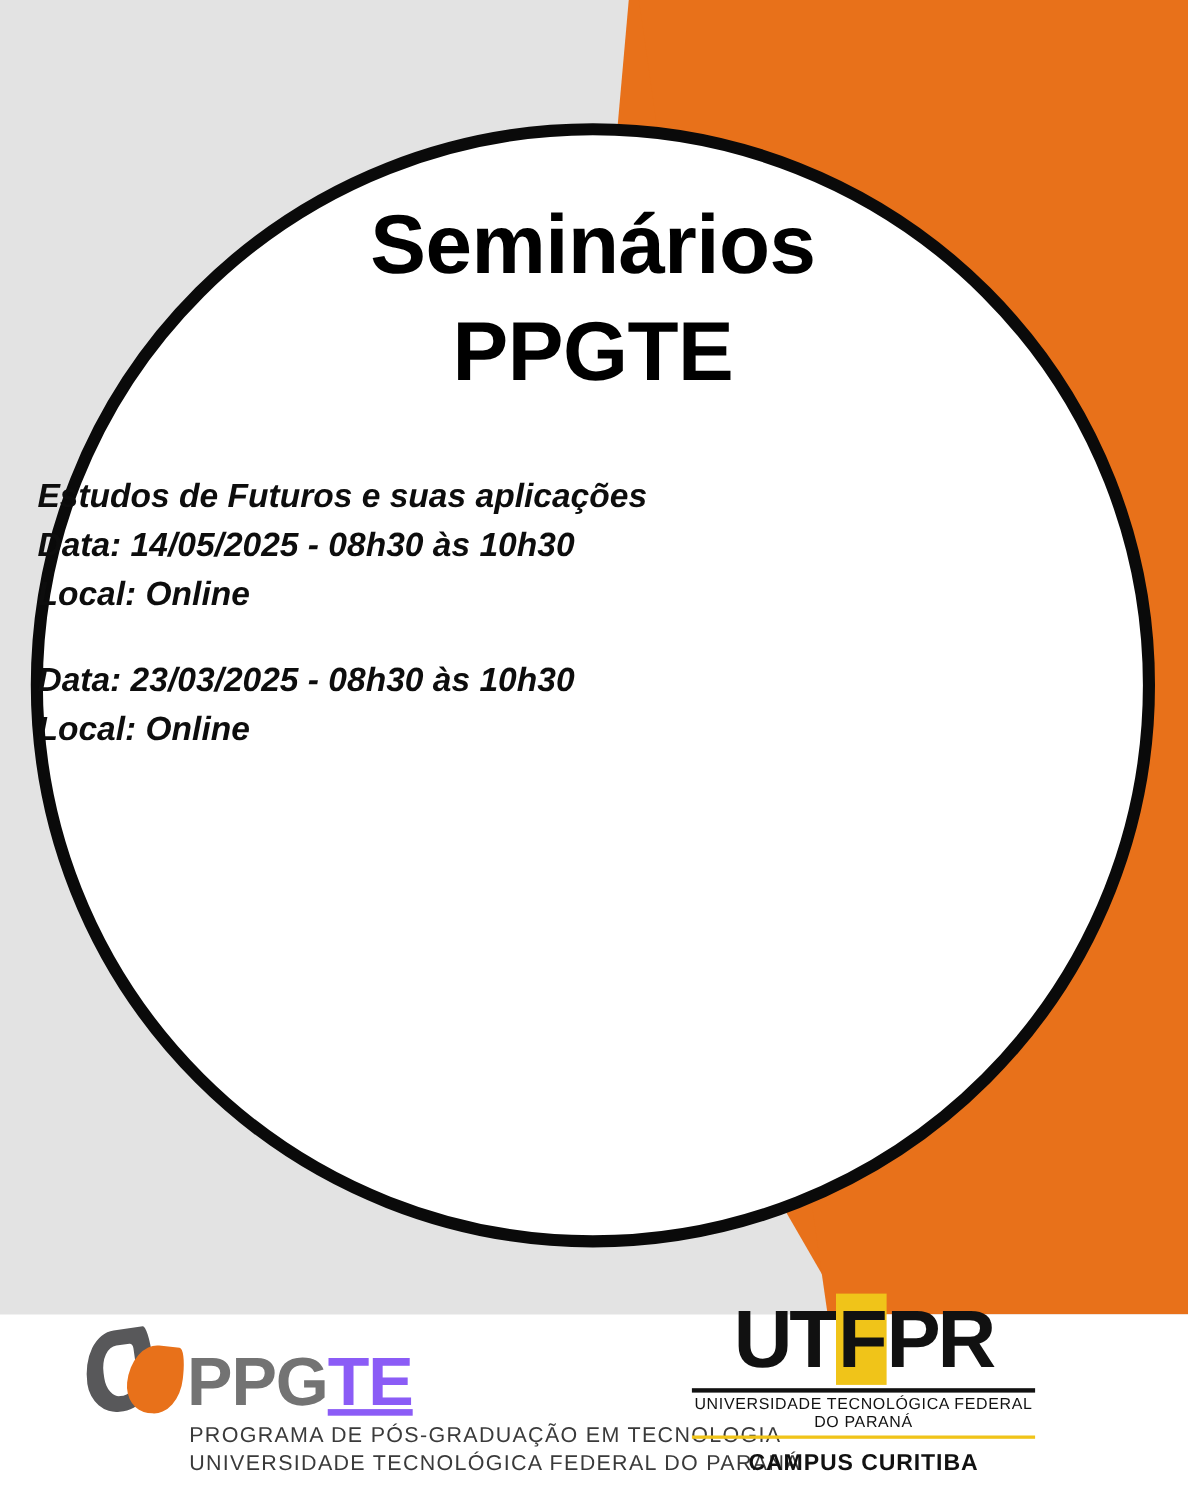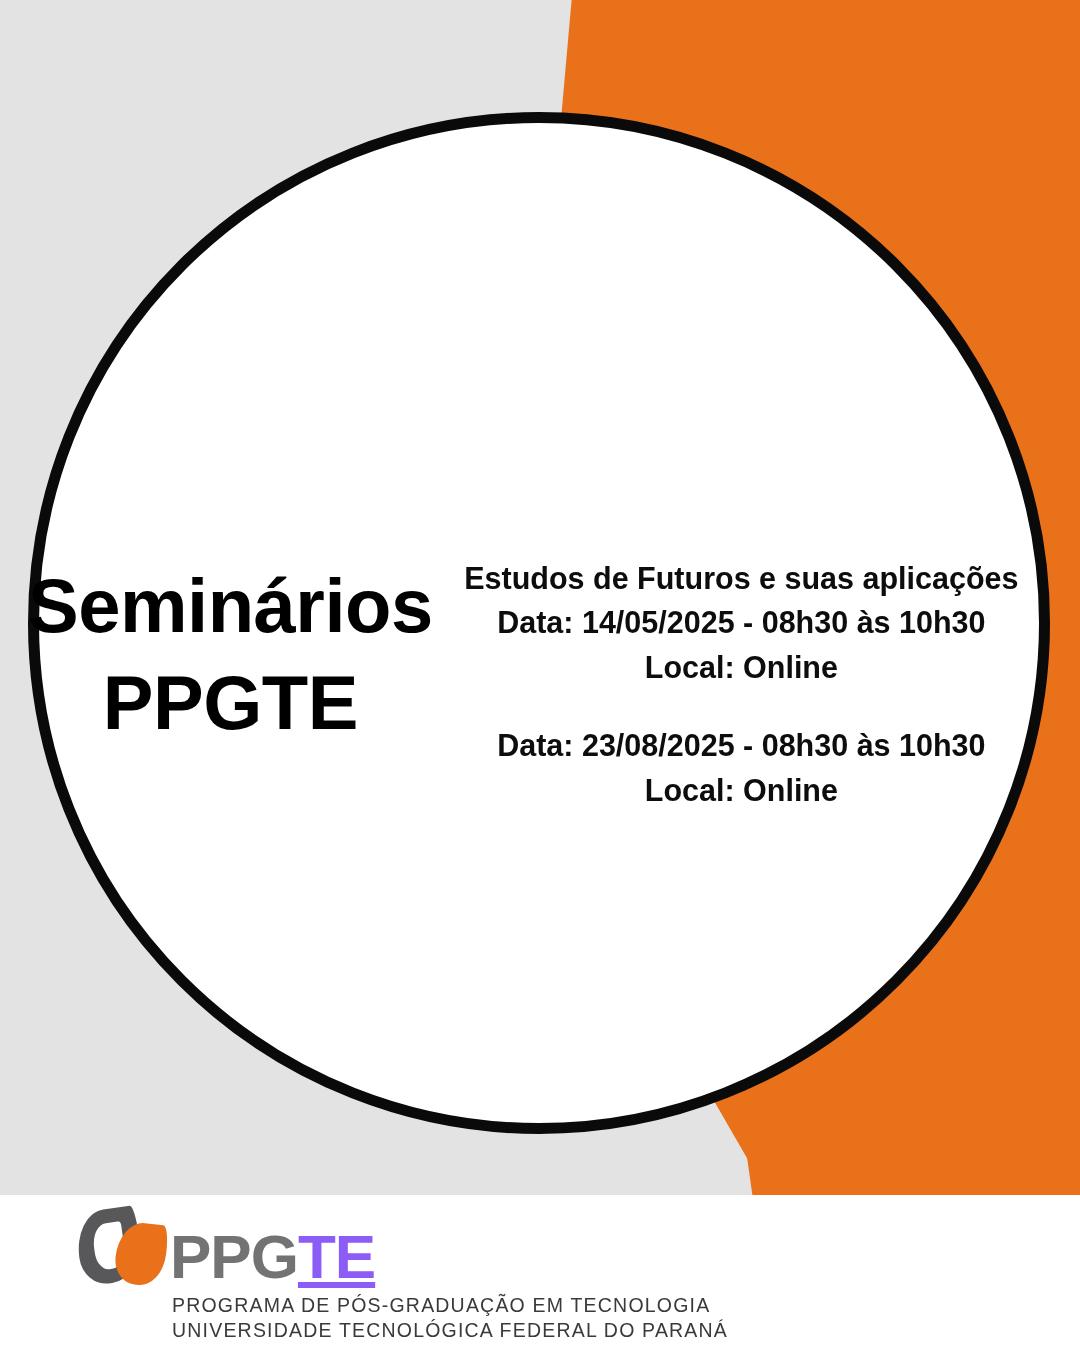--- a/index.html
+++ b/index.html
@@ -50,42 +50,42 @@
     border: 11px solid #0a0a0a;
   }
 
   .circle-content {
     position: absolute;
     left: 28px;
     top: 112px;
     width: 1022px;
     height: 1022px;
     display: flex;
-    flex-direction: row;
+    flex-direction: column;
     align-items: center;
     padding-top: 62px;
   }
 
   .title {
     font-size: 76px;
     font-weight: bold;
     color: #000000;
     line-height: 1.28;
     text-align: center;
     letter-spacing: -0.5px;
   }
 
   .body-block {
     margin-top: 60px;
-    text-align: center;
     color: #0d0d0d;
     font-size: 30.5px;
     font-weight: bold;
     line-height: 1.46;
     width: 1010px;
+    font-style: italic;
   }
   .body-block .gap { height: 34px; }
   .body-block .wide { letter-spacing: -0.2px; }
 
   
   .footer {
     position: absolute;
     left: 0;
     bottom: 0;
     width: 1080px;
@@ -229,21 +229,21 @@
       <div>PPGTE</div>
     </div>
 
     <div class="body-block">
       <div>Estudos de Futuros e suas aplicações</div>
       <div>Data: 14/05/2025 - 08h30 às 10h30</div>
       <div>Local: Online</div>
 
       <div class="gap"></div>
 
-      <div>Data: 23/08/2025 - 08h30 às 10h30</div>
+      <div>Data: 23/03/2025 - 08h30 às 10h30</div>
       <div>Local: Online</div>
     </div>
   </div>
 
   <div class="footer">
 
     <div class="ppgte-logo">
       <div class="ppgte-top">
         <div class="flame-wrap">
           <div class="flame-gray"></div>
@@ -252,15 +252,24 @@
         <div class="ppgte-word">
           <span class="ppg">PPG</span><span class="te">TE</span>
         </div>
       </div>
       <div class="ppgte-sub">
         <div>PROGRAMA DE PÓS-GRADUAÇÃO EM TECNOLOGIA</div>
         <div>UNIVERSIDADE TECNOLÓGICA FEDERAL DO PARANÁ</div>
       </div>
     </div>
 
+    <div class="utfpr-logo">
+      <div class="utfpr-mark">
+        <div class="utfpr-text"><span>UT</span><span class="yellowbox">F</span><span>PR</span></div>
+      </div>
+      <div class="utfpr-line"></div>
+      <div class="utfpr-sub">UNIVERSIDADE TECNOLÓGICA FEDERAL DO PARANÁ</div>
+      <div class="utfpr-rule"></div>
+      <div class="utfpr-campus">CAMPUS CURITIBA</div>
+    </div>
 
   </div>
 </div>
 
 </body></html>

